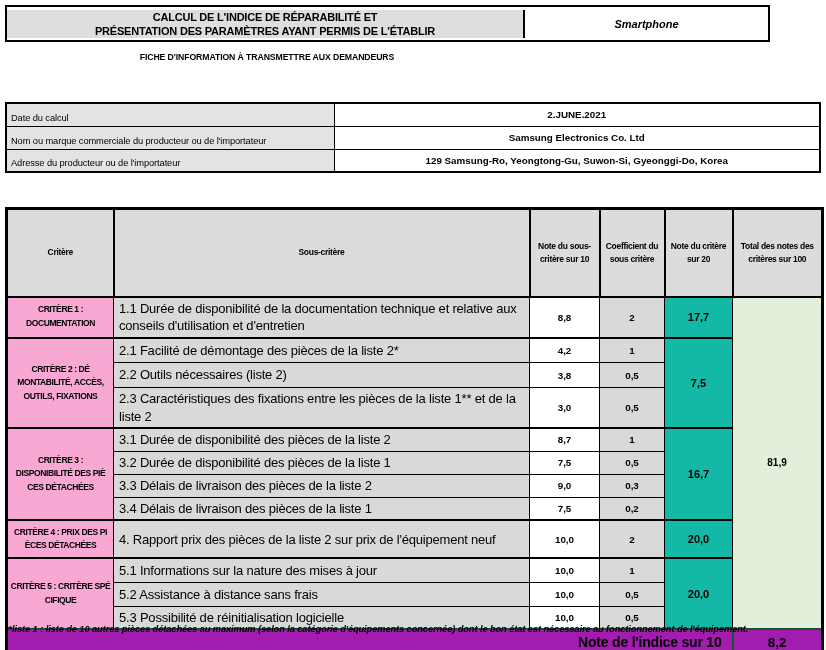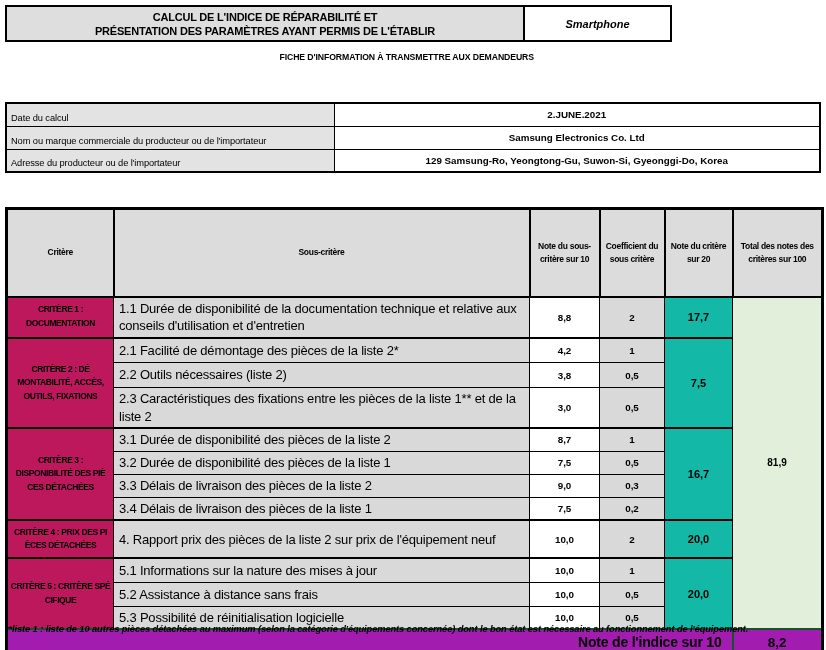--- a/index.html
+++ b/index.html
@@ -1,30 +1,30 @@
 <!DOCTYPE html>
 <html><head>
 <meta charset="utf-8">
 <style>
   * { margin:0; padding:0; box-sizing:border-box; }
   html,body { background:#fff; }
   body { font-family:"Liberation Sans", sans-serif; color:#000; }
   #page { position:relative; width:826px; height:650px; background:#fff; overflow:hidden; }
 
   
-  .header-box { position:absolute; left:5px; top:5px; width:667px; height:37px;
-    border:2px solid #000; display:flex; }
+  .header-box { position:absolute; left:5px; top:5px; width:765px; height:37px;
+    border:2px solid #000; display:flex;align-items:center; }
   .title-cell { width:518px; background:#dedede; border-right:2px solid #000;
     display:flex; flex-direction:column; justify-content:center; align-items:center;
     font-weight:bold; font-size:11px; line-height:14px; letter-spacing:-0.2px; text-align:center; }
   .product-cell { flex:1; background:#fff; display:flex; justify-content:center; align-items:center;
     font-weight:bold; font-style:italic; font-size:11px; }
 
   
-  .subtitle { position:absolute; left:0; top:52px; width:534px; text-align:right; }
+  .subtitle { position:absolute; left:0; top:52px; width:534px; text-align:center; }
   .subtitle .l1 { font-weight:bold; font-size:8.7px; letter-spacing:-0.1px; }
   .subtitle .l2 { font-weight:bold; font-size:8.4px; margin-top:6px; letter-spacing:-0.1px; }
 
   
   table.info { position:absolute; left:5px; top:102px; width:816px;
     border-collapse:collapse; table-layout:fixed; }
   table.info td { border:1px solid #000; height:23px; }
   table.info { border:2px solid #000; }
   table.info td.ilabel { width:328px; background:#e3e3e3; vertical-align:bottom;
     font-size:9.3px; padding:2px 4px 3px 4px; letter-spacing:-0.1px; }
@@ -33,21 +33,21 @@
 
   
   table.main { position:absolute; left:5px; top:207px; width:816px;
     border-collapse:collapse; table-layout:fixed; border:3px solid #000; }
   table.main col.c1{width:107px;} table.main col.c2{width:416px;}
   table.main col.c3{width:70px;}  table.main col.c4{width:65px;}
   table.main col.c5{width:68px;}  table.main col.c6{width:90px;}
   table.main th { background:#dcdcdc; border:2px solid #000; font-weight:bold;
     font-size:8.5px; letter-spacing:-0.3px; line-height:1.5; text-align:center; vertical-align:middle; padding:2px; }
   table.main td { border:1px solid #000; vertical-align:middle; }
-  td.crit { border:2px solid #000; background:#be185d; font-weight:bold; font-size:8.5px;
+  td.crit { border:2px solid #000; background:#f9a8d4; font-weight:bold; font-size:8.5px;
     letter-spacing:-0.4px; line-height:1.6; text-align:center; white-space:pre-line; padding:0 1px; }
   td.sub { background:#d9d9d9; border-left:2px solid #000; font-size:13px; letter-spacing:-0.2px;
     line-height:1.35; text-align:left; padding:2px 5px; }
   td.n10 { background:#fff; border-left:2px solid #000; font-weight:bold; font-size:9.8px; text-align:center; }
   td.coef { background:#d9d9d9; font-weight:bold; font-size:9.8px; text-align:center; }
   td.n20 { border:2px solid #000; background:#14b8a6; font-weight:bold; font-size:11px; text-align:center; }
   td.total { border:2px solid #000; background:#e2efda; font-weight:bold; font-size:10px; text-align:center; }
   tr.gstart td { border-top:2px solid #000; }
   tr.hdr { height:88px; }
   tr.h34 { height:34px; } tr.h25 { height:25px; } tr.h23 { height:23px; }

